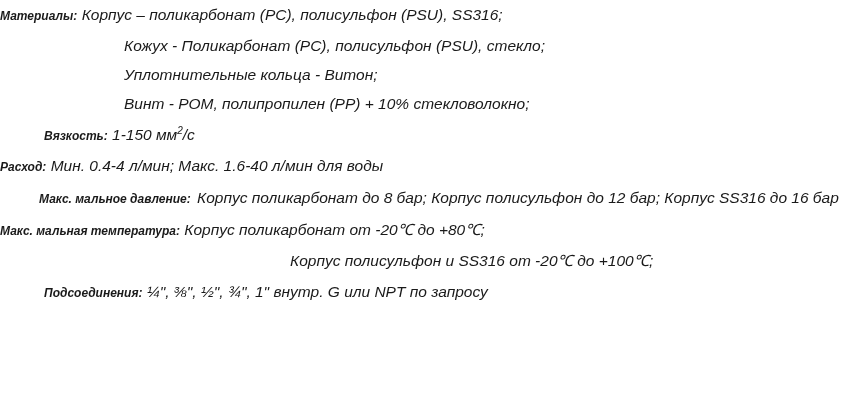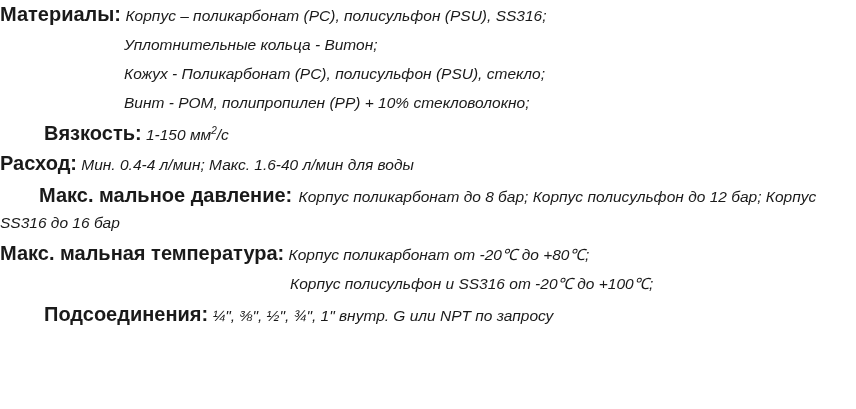--- a/index.html
+++ b/index.html
@@ -22,21 +22,22 @@
     box-sizing: border-box;
   }
   .spec-row {
     display: block;
     font-size: 15.5px;
     line-height: 29px;
     white-space: nowrap;
   }
   .lbl {
     font-weight: bold;
-    font-size: 20px;
+    font-size: 12px;
+    font-style: italic;
   }
   .val {
     font-weight: normal;
     font-size: 15.5px;
     font-style: italic;
   }
   
   .materials {
     position: relative;
   }
@@ -81,24 +82,24 @@
 <body>
 
 <div class="sheet">
 
   <div class="materials">
     <div class="first-line">
       <span class="lbl">Материалы:</span>
       <span class="val">Корпус – поликарбонат (PC), полисульфон (PSU), SS316;</span>
     </div>
     <div class="cont-line">
-      <span class="val">Уплотнительные кольца - Витон;</span>
+      <span class="val">Кожух - Поликарбонат (PC), полисульфон (PSU), стекло;</span>
     </div>
     <div class="cont-line">
-      <span class="val">Кожух - Поликарбонат (PC), полисульфон (PSU), стекло;</span>
+      <span class="val">Уплотнительные кольца - Витон;</span>
     </div>
     <div class="cont-line">
       <span class="val">Винт - POM, полипропилен (PP) + 10% стекловолокно;</span>
     </div>
   </div>
 
   <div class="spec-row row-gap-1">
     <span class="lbl">Вязкость:</span>
     <span class="val"><span>1-150 мм</span><sup>2</sup><span>/с</span></span>
   </div>

